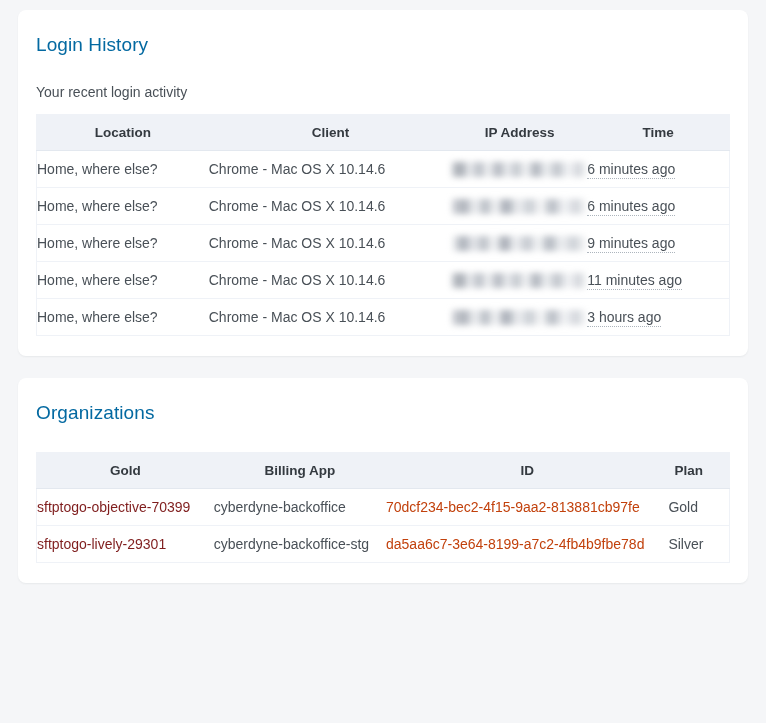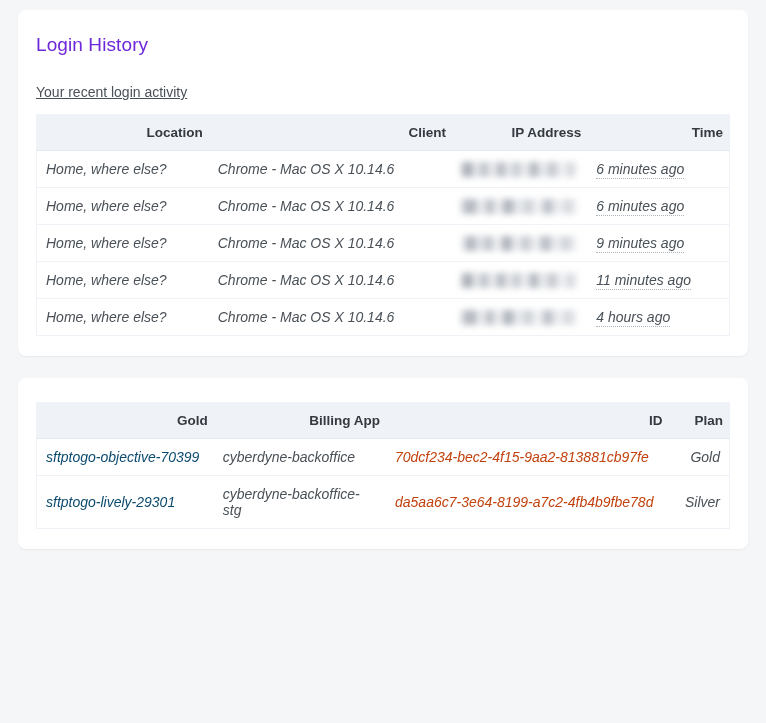--- a/index.html
+++ b/index.html
@@ -25,77 +25,75 @@
     background: #ffffff;
     border-radius: 8px;
     box-shadow: 0 1px 2px rgba(56, 65, 74, 0.07);
     padding: 24px 18px 20px 18px;
   }
   .card + .card { margin-top: 22px; }
 
   .card-title {
     font-size: 19px;
     font-weight: 400;
-    color: #6d28d9;
+    color: #0369a1;
     margin: 0 0 28px 0;
     letter-spacing: .1px;
   }
   .card-subtitle {
     font-size: 14px;
     color: #495057;
     margin: 0 0 14px 0;
-    text-decoration: underline;
   }
 
   table.data-table {
     width: 100%;
     border-collapse: collapse;
     border: 1px solid #eff2f7;
     table-layout: fixed;
   }
   table.data-table th {
     background: #eff2f7;
     color: #343a40;
     font-size: 13.5px;
     font-weight: 700;
-    text-align: right;
+    text-align: center;
     padding: 10px 6px;
     border-bottom: 1px solid #e3e8ef;
     vertical-align: middle;
   }
   table.data-table td {
     font-size: 14px;
     color: #495057;
-    padding: 10px 9px;
+    padding: 10px 0;
     border-top: 1px solid #eff2f7;
     vertical-align: middle;
     word-wrap: break-word;
     overflow-wrap: break-word;
-    font-style: italic;
   }
   table.data-table tbody tr:first-child td { border-top: none; }
 
   
   .t-login col.c-loc    { width: 172px; }
   .t-login col.c-client { width: 243px; }
   .t-login col.c-ip     { width: 135px; }
   .t-login col.c-time   { width: 142px; }
 
   
   .t-orgs col.c-name { width: 177px; }
   .t-orgs col.c-app  { width: 172px; }
   .t-orgs col.c-id   { width: 282px; }
   .t-orgs col.c-plan { width: 61px; }
 
-  .t-orgs th.align-right, .t-orgs td.align-right { text-align: right; }
+  .t-orgs th.align-right, .t-orgs td.align-right { text-align: left; }
   .t-orgs td { padding-top: 14px; padding-bottom: 14px; }
   .t-orgs td.id-cell { color: #c2410c; }
 
   .org-link {
-    color: #0c4a6e;
+    color: #7f1d1d;
     text-decoration: none;
     cursor: pointer;
   }
 
   .time-abbr {
     border-bottom: 1px dotted #adb5bd;
     cursor: help;
     padding-bottom: 1px;
   }
 
@@ -225,28 +223,29 @@
             <span class="time-abbr">11 minutes ago</span>
           </td>
         </tr>
         <tr>
           <td>Home, where else?</td>
           <td>Chrome - Mac OS X 10.14.6</td>
           <td class="ip-cell">
             <span class="ip-redacted v2"></span>
           </td>
           <td>
-            <span class="time-abbr">4 hours ago</span>
+            <span class="time-abbr">3 hours ago</span>
           </td>
         </tr>
       </tbody>
     </table>
   </section>
 
   <section class="card">
+    <h2 class="card-title">Organizations</h2>
 
     <table class="data-table t-orgs">
       <colgroup>
         <col class="c-name">
           <col class="c-app">
           <col class="c-id">
           <col class="c-plan">
       </colgroup>
       <thead>
         <tr>

